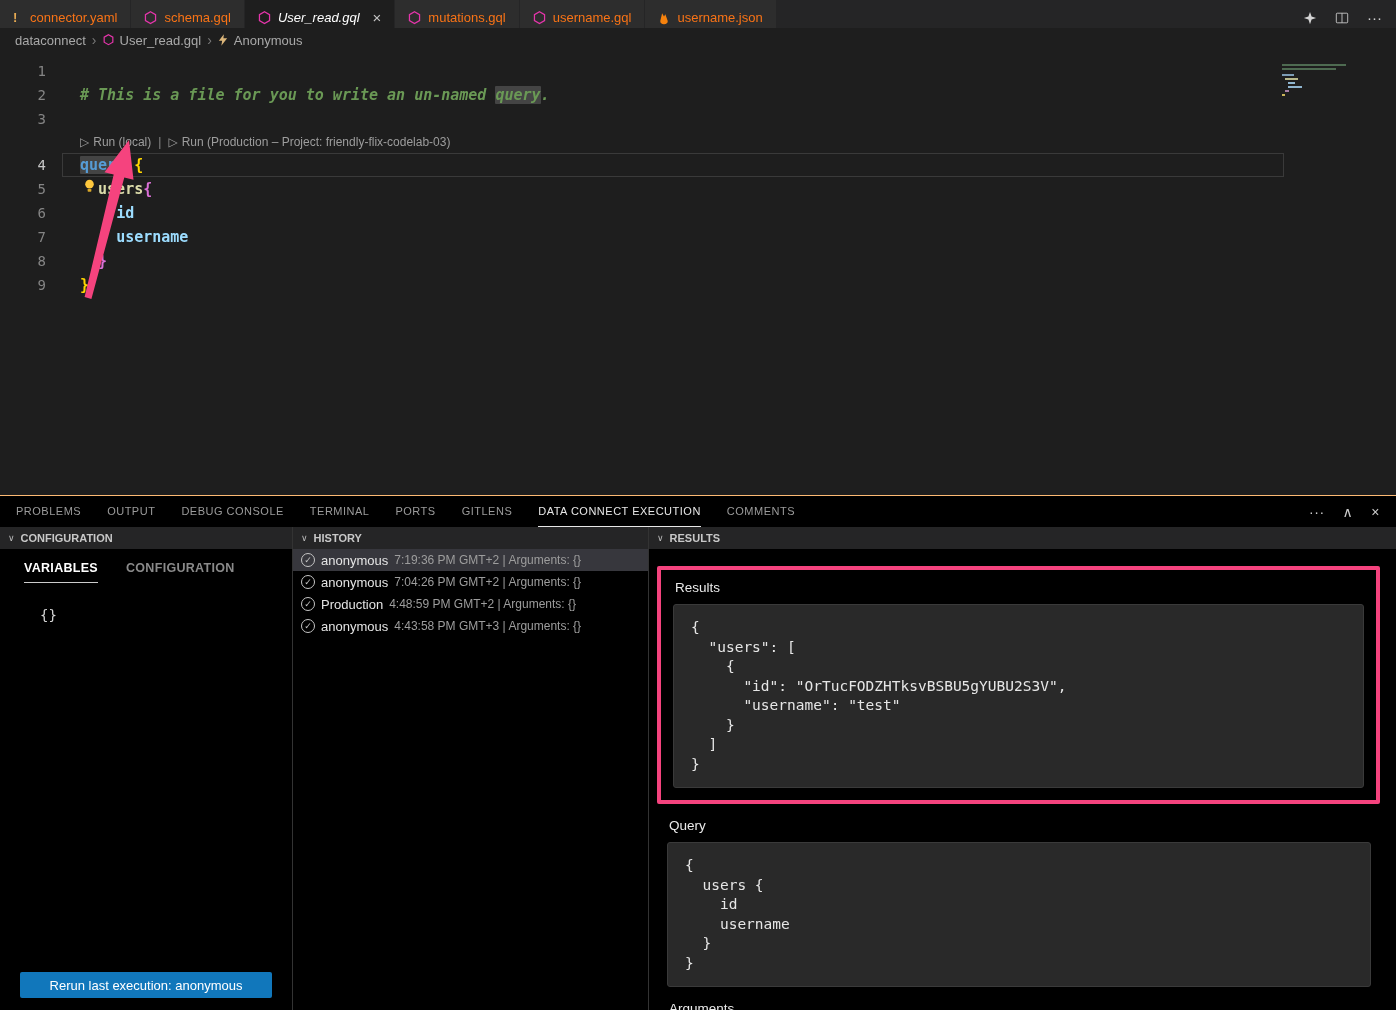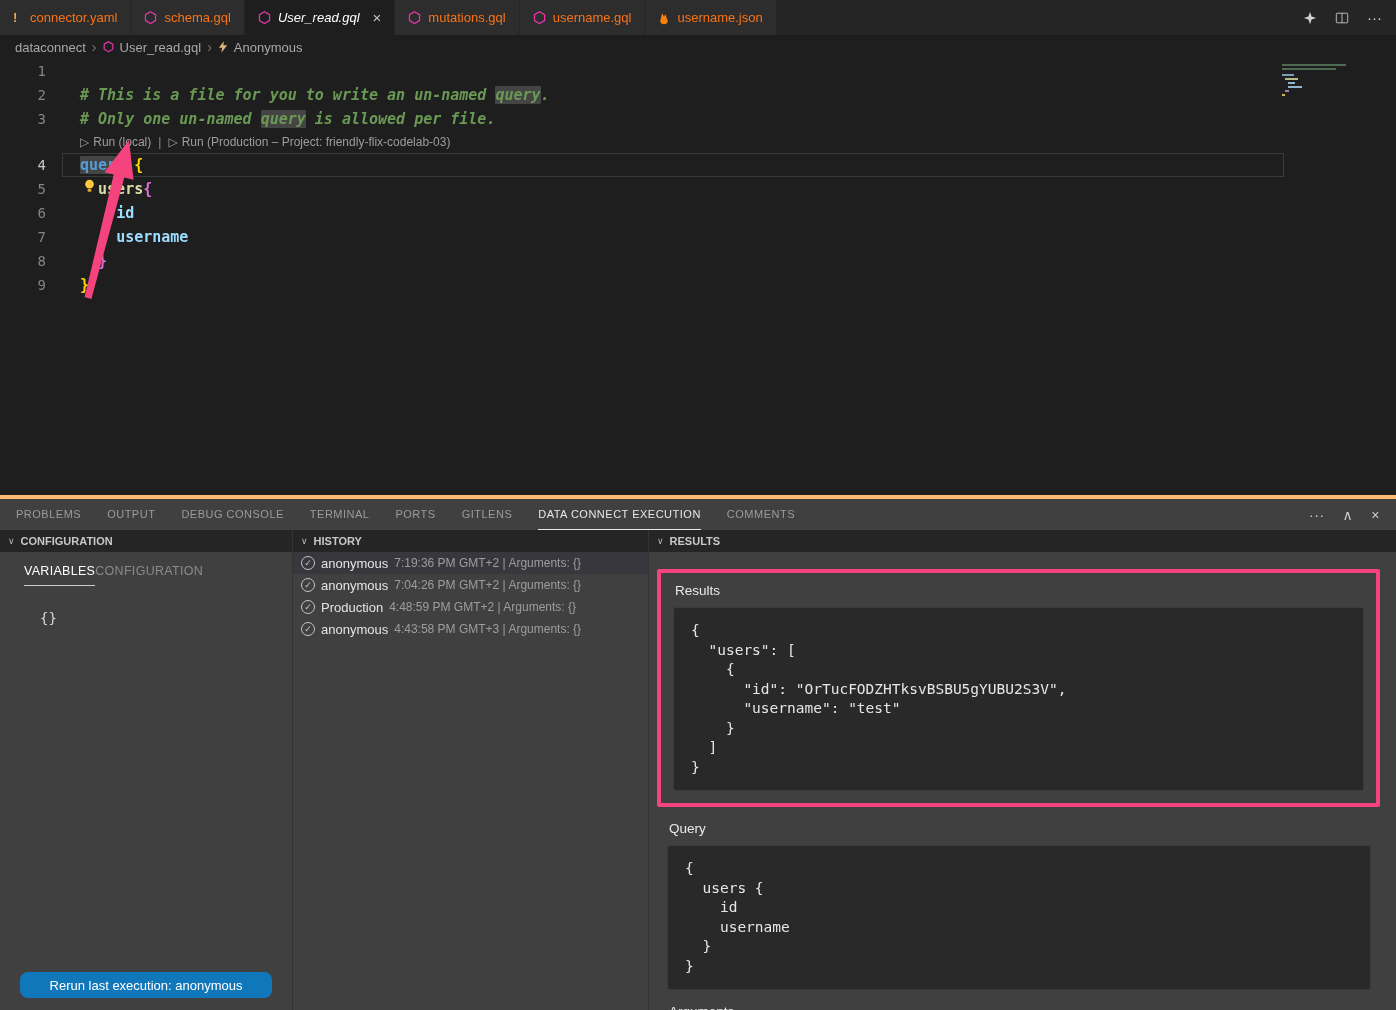--- a/index.html
+++ b/index.html
@@ -16,21 +16,21 @@
   .tab .tlabel { font-size:13px; color:#f97316; white-space:nowrap; }
   .tab.active { background:#1e1e1e; }
   .tab.active .tlabel { color:#ffffff; font-style:italic; }
   .tab .close { color:#c5c5c5; font-size:15px; margin-left:6px; line-height:1; }
   .ticon { display:flex; align-items:center; }
   .yaml-glyph { color:#e8ab53; font-weight:bold; font-size:13px; width:10px; text-align:center; }
   .tabbar-actions { margin-left:auto; display:flex; align-items:center; gap:18px; padding-right:14px; }
   .tb-action { display:flex; align-items:center; color:#cfcfcf; font-size:15px; cursor:pointer; }
 
   
-  .breadcrumb { position:absolute; top:35px; left:0; right:0; height:24px; display:flex; align-items:center; padding-left:15px; gap:6px; font-size:13px; color:#a9a9a9; background:#1e1e1e; }
+  .breadcrumb { position:absolute; top:28px; left:0; right:0; height:24px; display:flex; align-items:center; padding-left:15px; gap:6px; font-size:13px; color:#a9a9a9; background:#1e1e1e; }
   .bc-sep { color:#7a7a7a; font-size:14px; }
   .bc-item { cursor:pointer; }
 
   
   .editor { position:absolute; top:59px; left:0; right:0; height:436px; background:#1e1e1e; }
   .row { display:flex; height:24px; line-height:24px; font-family:"DejaVu Sans Mono", monospace; font-size:15px; position:relative; }
   .gut { width:62px; padding-right:16px; box-sizing:border-box; text-align:right; color:#858585; font-size:14px; flex:none; }
   .gut.active-ln { color:#c6c6c6; }
   .code { padding-left:18px; white-space:pre; color:#d4d4d4;font-weight:bold; }
   .row.current::after { content:""; position:absolute; left:62px; width:1220px; top:0; bottom:0; border:1px solid #3a3a3a; pointer-events:none; }
@@ -46,37 +46,37 @@
   .cl-link { cursor:pointer; display:flex; gap:4px; align-items:center; }
   .cl-div { color:#8a8a8a; }
   .bulb { position:absolute; left:83px; top:120px; }
 
   .minimap { position:absolute; right:0; top:0; width:126px; height:100%; }
 
   
   .arrow-overlay { position:absolute; inset:0; pointer-events:none; z-index:6; }
 
   
-  .panel { position:absolute; top:495px; left:0; right:0; bottom:0; background:#404040; border-top:4px solid #fdba74; box-sizing:border-box; }
+  .panel { position:absolute; top:495px; left:0; right:0; bottom:0; background:#000000; border-top:1px solid #fdba74; box-sizing:border-box; }
   .panel-tabs { height:31px; display:flex; align-items:stretch; gap:26px; padding:0 16px; font-size:11px; letter-spacing:0.5px; color:#9b9b9b; }
   .panel-tab { display:flex; align-items:center; cursor:pointer; border-bottom:1px solid transparent; white-space:nowrap; }
   .panel-tab.active { color:#e7e7e7; border-bottom-color:#e7e7e7; }
   .panel-actions { margin-left:auto; display:flex; align-items:center; gap:18px; color:#cccccc; font-size:14px; }
   .panel-action { cursor:pointer; line-height:1; }
 
   .panel-body { position:absolute; top:31px; left:0; right:0; bottom:0; display:flex; overflow:hidden; }
   .col-header { height:22px; background:#252526; display:flex; align-items:center; gap:6px; padding-left:8px; font-size:11px; font-weight:bold; color:#c8c8c8; flex:none; }
   .chev { font-size:9px; color:#bbbbbb; font-weight:normal; }
 
   .col-config { width:292px; flex:none; border-right:1px solid #333333; position:relative; display:flex; flex-direction:column; }
-  .config-tabs { display:flex; padding:12px 0 0 24px; font-size:12.5px; letter-spacing:0.3px; }
+  .config-tabs { display:flex; gap:28px; padding:12px 0 0 24px; font-size:12.5px; letter-spacing:0.3px;font-weight:bold; }
   .config-tab { color:#8a8a8a; padding-bottom:7px; cursor:pointer; border-bottom:1px solid transparent; }
   .config-tab.active { color:#ffffff; border-bottom-color:#cccccc; }
   .variables-value { margin:24px 0 0 40px; font-family:"DejaVu Sans Mono", monospace; font-size:14px; color:#d4d4d4; }
-  .rerun-btn { position:absolute; left:20px; bottom:12px; width:252px; height:26px; background:#1177bb; color:#ffffff; font-size:13px; display:flex; align-items:center; justify-content:center; border-radius:8px; cursor:pointer; }
+  .rerun-btn { position:absolute; left:20px; bottom:12px; width:252px; height:26px; background:#1177bb; color:#ffffff; font-size:13px; display:flex; align-items:center; justify-content:center; border-radius:2px; cursor:pointer; }
 
   .col-history { width:355px; flex:none; border-right:1px solid #333333; display:flex; flex-direction:column; }
   .hist-item { height:22px; display:flex; align-items:center; gap:6px; padding-left:8px; cursor:pointer; flex:none; }
   .hist-item.selected { background:#37373d; }
   .hist-icon { width:14px; height:14px; box-sizing:border-box; border:1px solid #c5c5c5; border-radius:50%; color:#c5c5c5; font-size:9px; display:flex; align-items:center; justify-content:center; flex:none; }
   .hist-name { font-size:13px; color:#e4e4e4; white-space:nowrap; }
   .hist-meta { font-size:12px; color:#9d9d9d; white-space:nowrap; }
 
   .col-results { flex:1; display:flex; flex-direction:column; overflow:hidden; }
   .results-scroll { flex:1; overflow:hidden; position:relative; }
@@ -176,21 +176,20 @@
     <div class="row">
       <span class="gut">1</span>
       <span class="code"></span>
     </div>
     <div class="row">
       <span class="gut">2</span>
       <span class="code"><span class="tok comment"># This is a file for you to write an un-named </span><span class="tok comment hl">query</span><span class="tok comment">.</span></span>
     </div>
     <div class="row">
       <span class="gut">3</span>
-      <span class="code"><span class="tok comment"># Only one un-named </span><span class="tok comment hl">query</span><span class="tok comment"> is allowed per file.</span></span>
     </div>
     <div class="codelens-row">
       <span class="cl-link">
         <span>▷</span>
           <span>Run (local)</span>
       </span>
       <span class="cl-div">|</span>
       <span class="cl-link">
         <span>▷</span>
           <span>Run (Production – Project: friendly-flix-codelab-03)</span>

